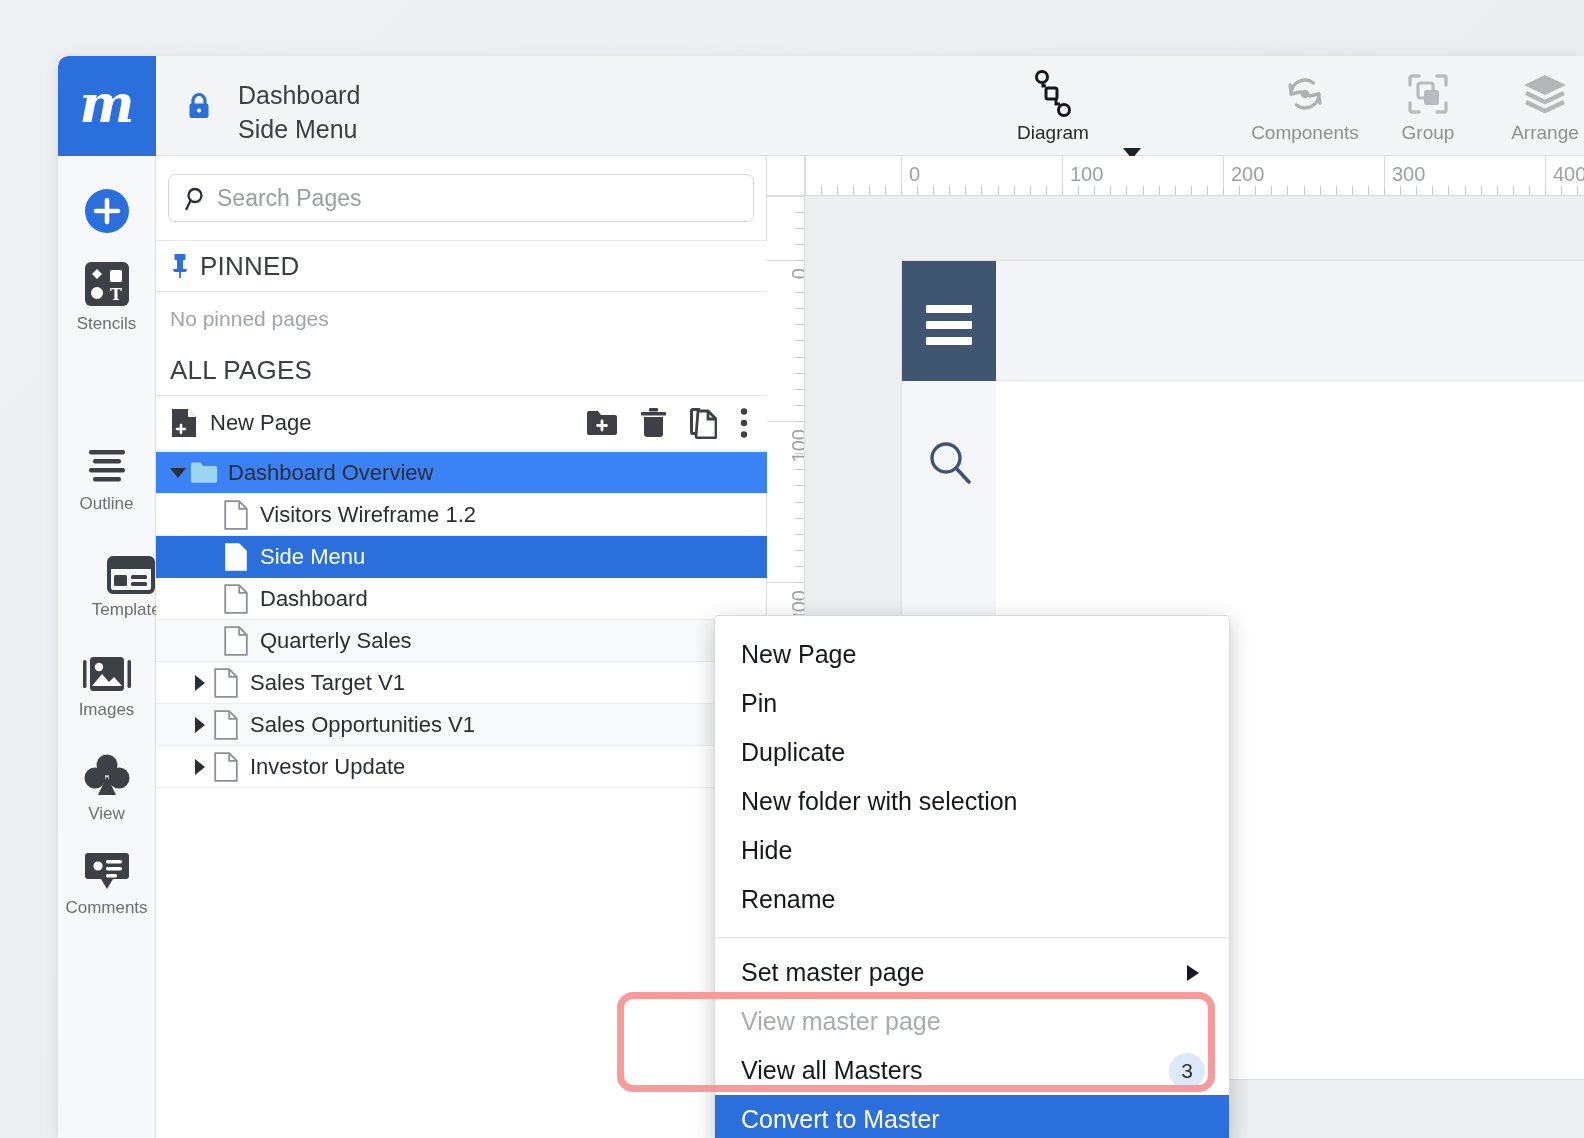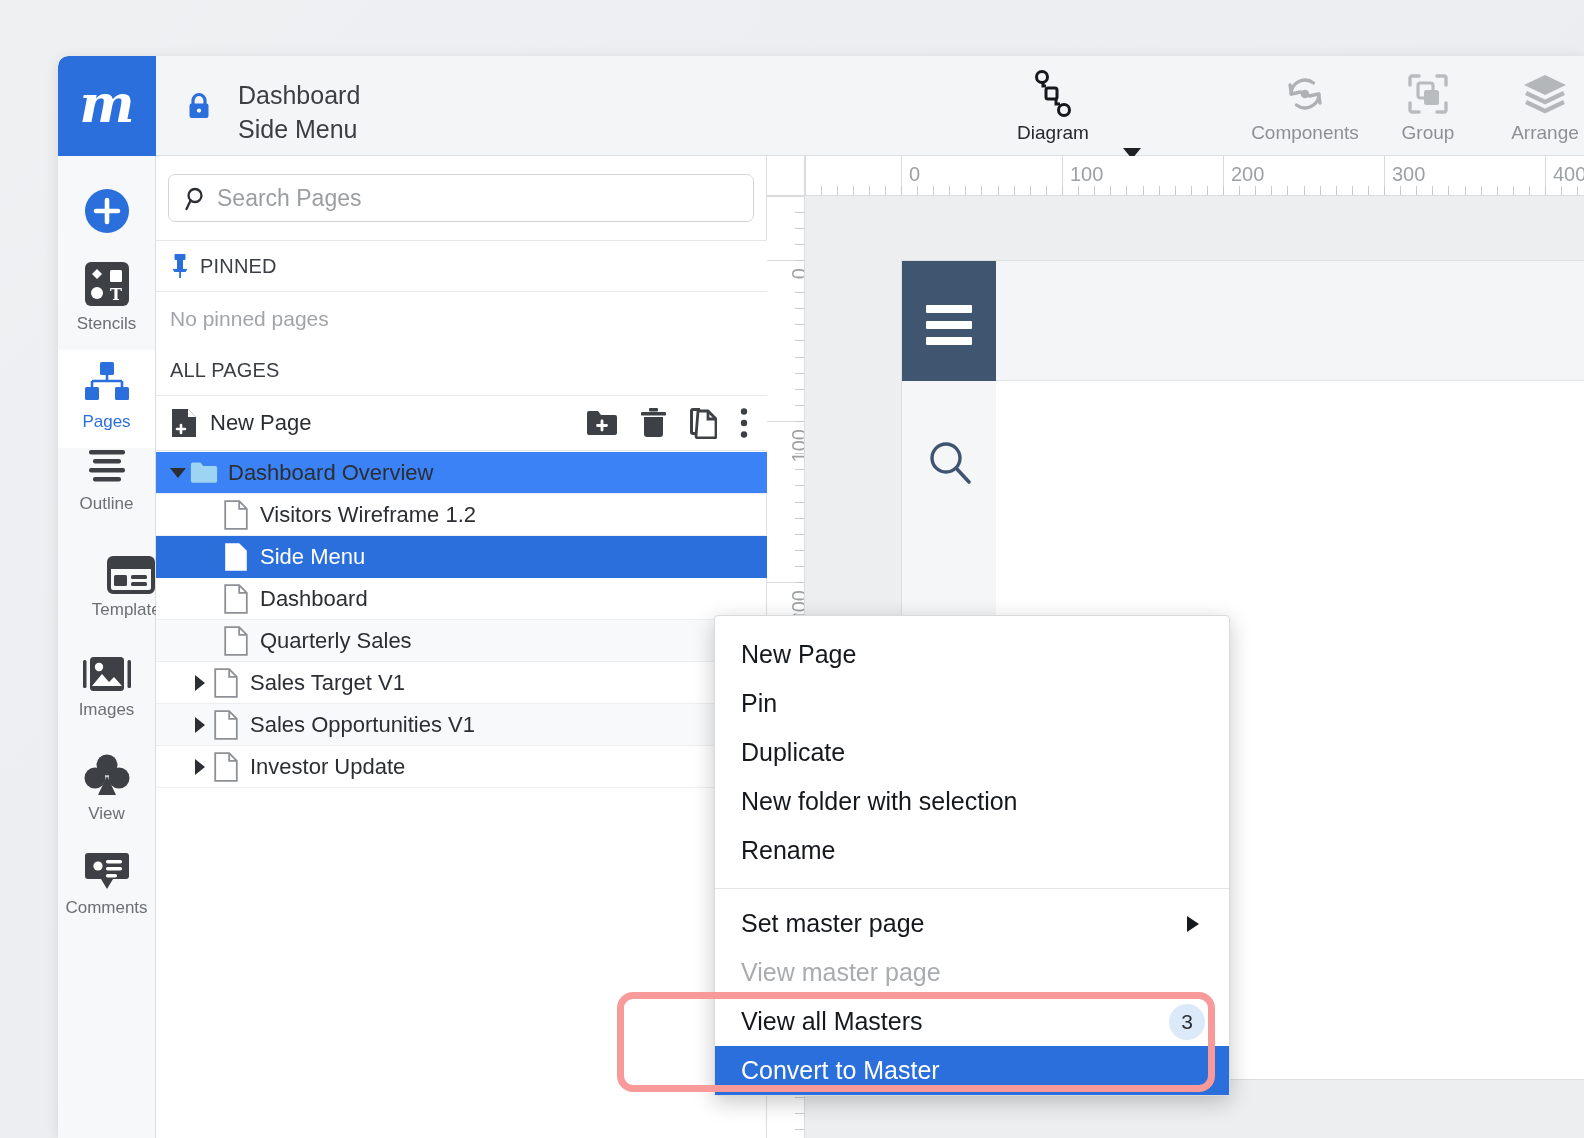--- a/index.html
+++ b/index.html
@@ -136,21 +136,21 @@
   .search-box .s-ph { margin-left: 10px; font-size: 23px; color: #9b9ea1; }
 
   .sec-head {
     position: absolute; left: 0; width: 611px;
     box-sizing: border-box;
     border-top: 1px solid #e6e7e9;
     border-bottom: 1px solid #e6e7e9;
     display: flex; align-items: center;
     background: #fff;
   }
-  .sec-head .lbl { font-size: 20px; color: #3b3f44; letter-spacing: .2px; }
+  .sec-head .lbl { font-size: 26px; color: #3b3f44; letter-spacing: .2px; }
 
   .empty-row {
     position: absolute; left: 0; width: 611px;
     display: flex; align-items: center;
     border-bottom: 1px solid #e6e7e9;
     background: #fff;
   }
   .empty-row .lbl { font-size: 21px; color: #a2a5a8; margin-left: 14px; }
 
   .newpage-row {
@@ -384,31 +384,20 @@
             <rect x="2" y="2" width="44" height="44" rx="6" fill="#3d4044"></rect>
             <path d="M14 9 l5 5 -5 5 -5 -5 Z" fill="#ffffff"></path>
             <rect x="27" y="10" width="12" height="12" rx="1.5" fill="#ffffff"></rect>
             <circle cx="14" cy="33" r="6" fill="#ffffff"></circle>
             <text x="33" y="40" font-family="DejaVu Serif, serif" font-size="16" font-weight="700" fill="#ffffff" text-anchor="middle">T</text>
           </svg>
         </span>
         <span class="rlabel">Stencils</span>
       </div>
 
-      <div class="rail-item active" style="top:194px;height:98px;padding-top:10px;">
-        <span class="ricon">
-          <svg width="50" height="46" viewBox="0 0 50 46">
-            <rect x="18" y="2" width="14" height="13" rx="1.6" fill="#2a6fdb"></rect>
-            <path d="M25 15 v6 M10 21 h30 M10 21 v6 M40 21 v6" fill="none" stroke="#2a6fdb" stroke-width="2.6"></path>
-            <rect x="3" y="27" width="14" height="13" rx="1.6" fill="#2a6fdb"></rect>
-            <rect x="33" y="27" width="14" height="13" rx="1.6" fill="#2a6fdb"></rect>
-          </svg>
-        </span>
-        <span class="rlabel">Pages</span>
-      </div>
 
       <div class="rail-item" style="top:280px;height:98px;padding-top:10px;">
         <span class="ricon">
           <svg width="48" height="42" viewBox="0 0 48 42">
             <g fill="#3d4044">
               <rect x="6" y="4" width="36" height="4.4" rx="2"></rect>
               <rect x="10" y="13" width="28" height="4.4" rx="2"></rect>
               <rect x="6" y="22" width="36" height="4.4" rx="2"></rect>
               <rect x="10" y="31" width="28" height="4.4" rx="2"></rect>
             </g>
@@ -803,20 +792,21 @@
             <div class="rv-minor" style="top: 16px;"></div>
           </div>
       </div>
     </div>
 
     <div class="ctx-menu">
       <div class="ctx-item">New Page</div>
       <div class="ctx-item">Pin</div>
       <div class="ctx-item">Duplicate</div>
       <div class="ctx-item">New folder with selection</div>
+      <div class="ctx-item">Hide</div>
       <div class="ctx-item">Rename</div>
 
       <div class="ctx-sep"></div>
 
       <div class="ctx-item">
         <span>Set master page</span>
         <span class="ctx-arrow"></span>
       </div>
 
       <div class="ctx-item disabled">View master page</div>

